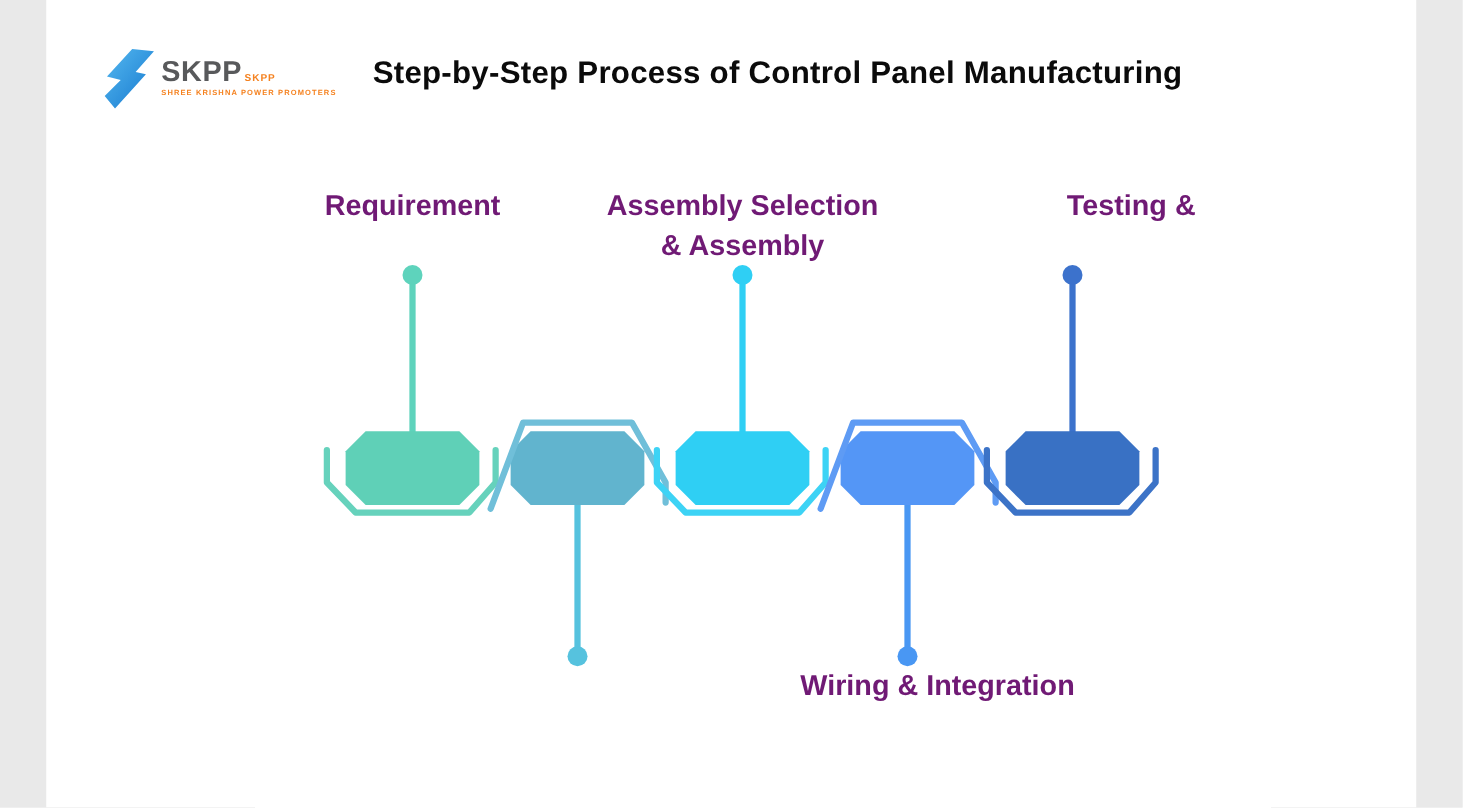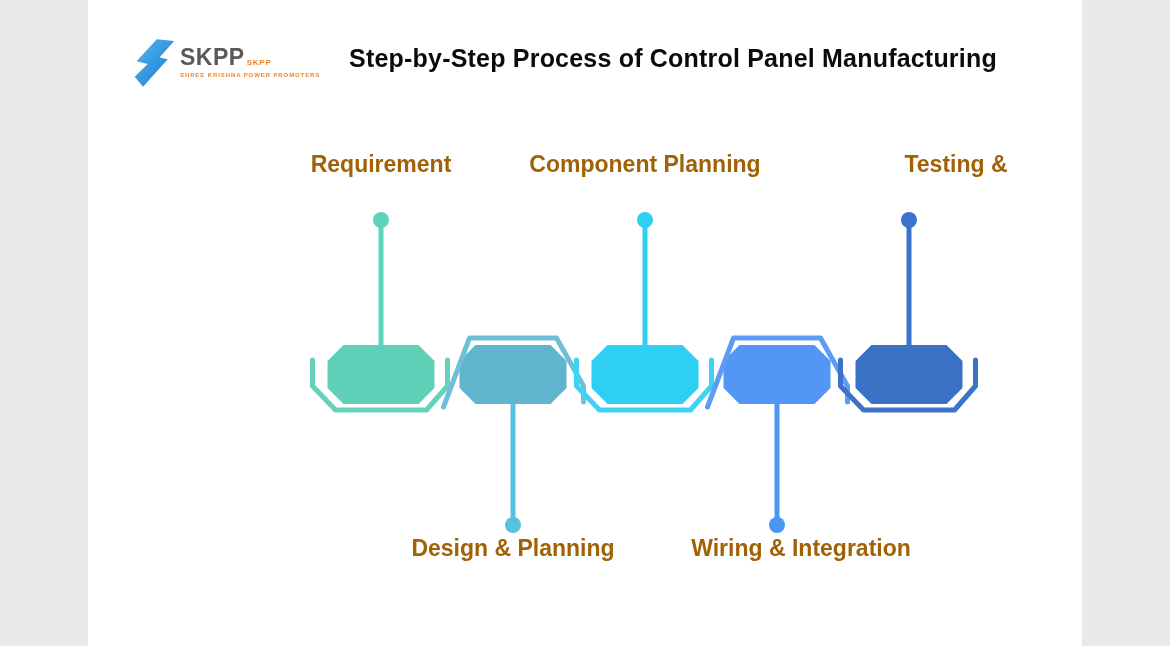--- a/index.html
+++ b/index.html
@@ -1,17 +1,17 @@
 <!DOCTYPE html>
 <html><head>
 <meta charset="utf-8">
 <style>
   html,body { margin:0; padding:0; background:#e9e9e9; }
   .canvas {
-    position:relative; width:994px; height:646px; margin:0 auto;
+    position:relative; width:1096px; height:646px; margin:0 auto;
     background:#ffffff; overflow:hidden;
     font-family:"Liberation Sans","DejaVu Sans",sans-serif;
   }
 
   
   .logo { position:absolute; left:44px; top:38px; display:flex; align-items:flex-start; }
   .logo-bolt { width:44px; height:50px; flex:0 0 auto; }
   .logo-text { margin-left:4px; padding-top:8px; }
   .logo-row { display:flex; align-items:baseline; }
   .logo-name { font-size:23px; font-weight:800; color:#58595B; letter-spacing:0.5px; line-height:1; }
@@ -22,21 +22,21 @@
   .title {
     position:absolute; left:0; top:44px; width:1170px; margin:0;
     text-align:center; font-size:25px; font-weight:800; color:#0b0b0b; letter-spacing:0.2px;
   }
 
   
   .chain { position:absolute; left:0; top:0; width:1170px; height:646px; }
 
   .step-label {
     position:absolute; width:300px; text-align:center;
-    font-weight:700; color:#a16207; font-size:23px; line-height:32px;
+    font-weight:700; color:#701a75; font-size:23px; line-height:32px;
   }
   .label-top { top:148px; }
   .label-bottom { top:532px; }
   .step-label span { display:block; }
 </style>
 </head>
 <body>
 
 <div class="canvas">
 
@@ -97,28 +97,26 @@
       <path d="M783.5 345 H858.5 L874.5 361 V388 L858.5 404 H783.5 L767.5 388 V361 Z" fill="#3971C4"></path>
       <path d="M752.5 360 V386 L775.5 410 H866.5 L887.5 386 V360" fill="none" stroke-width="5" stroke-linecap="round" stroke-linejoin="round" stroke="#3C73C7"></path>
     </g>
   </svg>
 
   <div class="step-label label-top" style="left:143px;">
     <span>Requirement</span>
   </div>
 
   <div class="step-label label-top" style="left:407px;">
-    <span>Component Planning</span>
+    <span>Assembly Selection</span>
+    <span>&amp; Assembly</span>
   </div>
 
   <div class="step-label label-top" style="left:718px;">
     <span>Testing &amp;</span>
   </div>
 
-  <div class="step-label label-bottom" style="left:275px;">
-    <span>Design &amp; Planning</span>
-  </div>
 
   <div class="step-label label-bottom" style="left:563px;">
     <span>Wiring &amp; Integration</span>
   </div>
 
 </div>
 
 </body></html>

